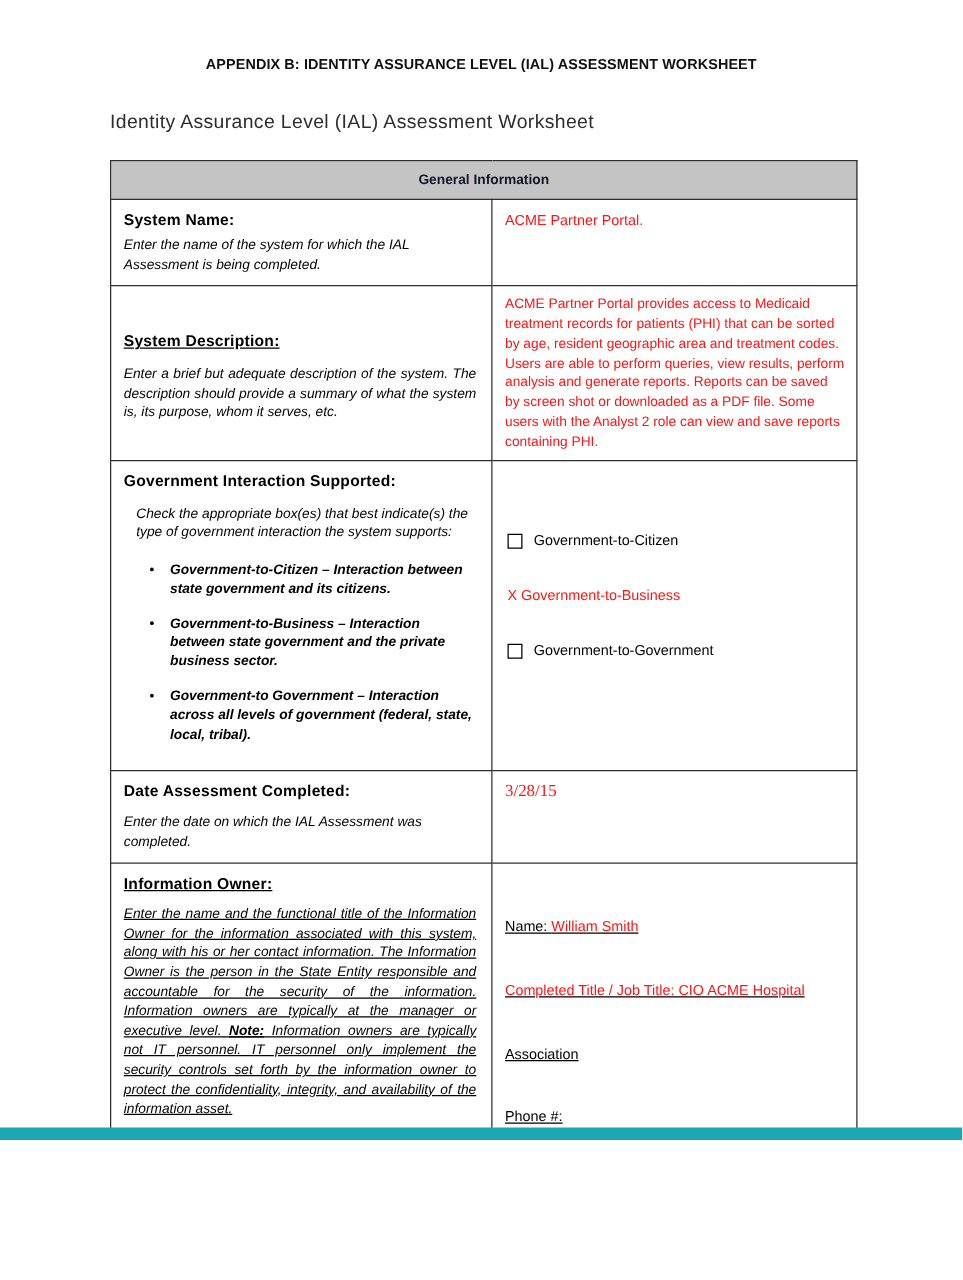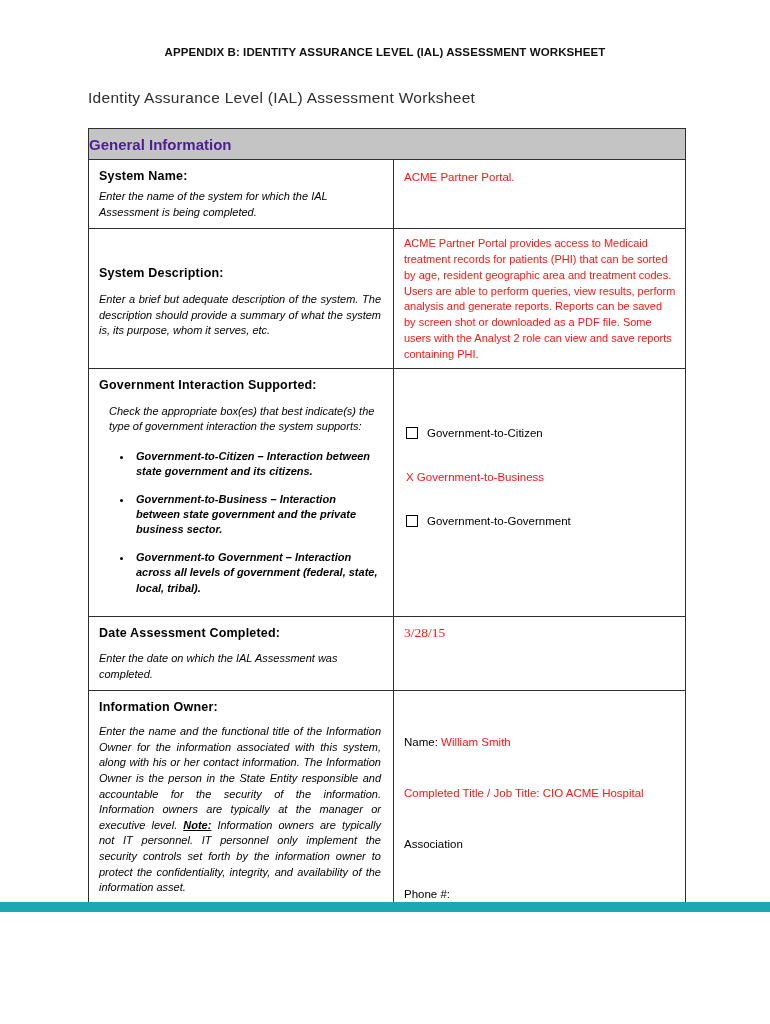--- a/index.html
+++ b/index.html
@@ -20,30 +20,30 @@
   }
   table.gi-table {
     position:absolute; top:128px; left:88px; width:597px;
     border-collapse:collapse; table-layout:fixed;
   }
   .gi-table th, .gi-table td { border:1px solid #2f2f2f; vertical-align:top; }
   .gi-table col.c-left { width:305px; }
   .gi-table col.c-right { width:292px; }
   th.section-header {
     height:31px; background:var(--section_header_bg, #c4c4c4);
-    font-size:15px; font-weight:bold; color:#4c1d95;
-    text-align:left; vertical-align:middle; padding:3px 0;
+    font-size:11px; font-weight:bold; color:#0f172a;
+    text-align:center; vertical-align:middle; padding:3px 0;
   }
   .cell { padding:9px 12px 8px 10px; }
   .row-label { font-size:12.5px; font-weight:bold; color:#000; letter-spacing:0.2px; }
   .instructions {
     font-size:11px; font-style:italic; line-height:1.42; margin-top:6px; color:#000;
   }
   .justify { text-align:justify; }
-  .pad-top-label { margin-top:28px; }
+  .pad-top-label { margin-top:28px;text-decoration:underline; }
   .indent { margin-left:10px; margin-top:12px; }
   ul.bullet-list { margin:14px 0 0 34px; list-style:disc;font-weight:bold; }
   ul.bullet-list li {
     font-size:11px; font-style:italic; line-height:1.4;
     margin-bottom:12px; padding-left:3px;
   }
   .note { font-weight:bold; text-decoration:underline; }
   .answer-red {
     color:var(--red, #ff1414); font-size:11.5px; line-height:1.45; padding:9px 10px 6px 10px;
   }
@@ -149,21 +149,21 @@
         <div class="cell">
           <div class="row-label">Date Assessment Completed:</div>
           <p class="instructions" style="margin-top:11px;">Enter the date on which the IAL Assessment was completed.</p>
         </div>
       </td>
       <td>
         <div class="date-red">3/28/15</div>
       </td>
     </tr>
 
-    <tr style="height:186px;">
+    <tr style="height:186px;text-decoration:underline;">
       <td>
         <div class="cell">
           <div class="row-label">Information Owner:</div>
           <p class="instructions justify" style="margin-top:10px;"><span>Enter the name and the functional title of the Information Owner for the information associated with this system, along with his or her contact information. The Information Owner is the person in the State Entity responsible and accountable for the security of the information. Information owners are typically at the manager or executive level. </span><span class="note">Note:</span><span> Information owners are typically not IT personnel. IT personnel only implement the security controls set forth by the information owner to protect the confidentiality, integrity, and availability of the information asset.</span></p>
         </div>
       </td>
       <td>
         <div class="owner-cell">
           <div class="owner-line"><span class="black-text">Name: </span><span class="red-text">William Smith</span></div>
           <div class="owner-line red-text">Completed Title / Job Title: CIO ACME Hospital</div>

